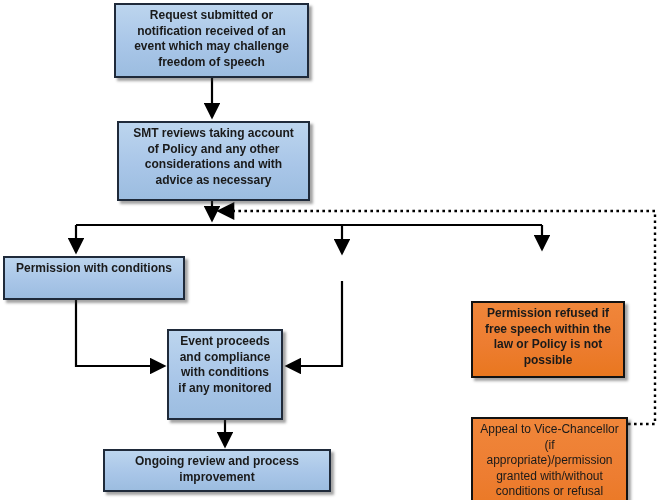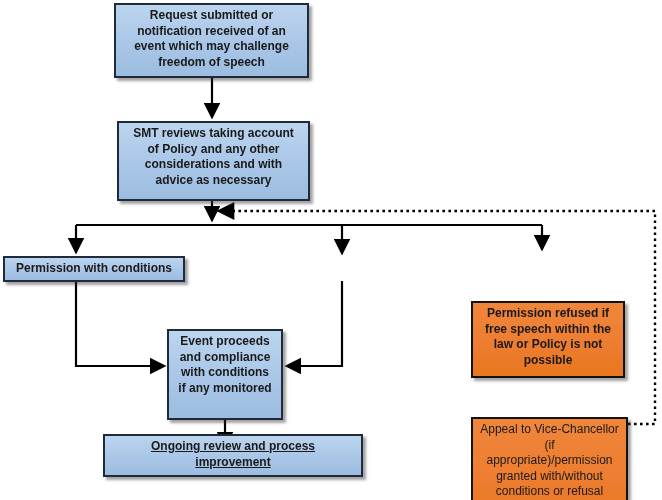--- a/index.html
+++ b/index.html
@@ -54,25 +54,25 @@
   .node.orange {
     background: linear-gradient(180deg, #f0863a 0%, var(--node-orange, #ed7d31) 55%, #e9771f 100%);
     border: 2px solid var(--border-orange, #121212);
     margin-top: 48px;
   }
   .node.regular { font-weight: normal; }
 
   
   #n-request   { left:114px; top:3px;   width:195px; height:75px; }
   #n-smt       { left:117px; top:121px; width:193px; height:80px; }
-  #n-permcond  { left:3px;   top:256px; width:182px; height:26px; }
+  #n-permcond  { left:3px;   top:256px; width:182px; height:44px; }
   #n-permnone  { left:235px; top:257px; width:193px; height:24px; }
   #n-refused   { left:471px; top:253px; width:154px; height:77px; }
   #n-event     { left:167px; top:329px; width:116px; height:91px; }
-  #n-ongoing   { left:103px; top:434px; width:260px; height:43px;text-decoration:underline; }
+  #n-ongoing   { left:103px; top:449px; width:228px; height:43px; }
   #n-appeal    { left:471px; top:369px; width:157px; height:108px; }
 </style>
 </head>
 <body>
 
 <div class="canvas">
 
   <svg class="connectors" viewBox="0 0 662 500" xmlns="http://www.w3.org/2000/svg">
     <defs>
       <marker id="arrow" viewBox="0 0 10 10" refX="8.5" refY="5" markerWidth="8.5" markerHeight="7.5" orient="auto-start-reverse">

